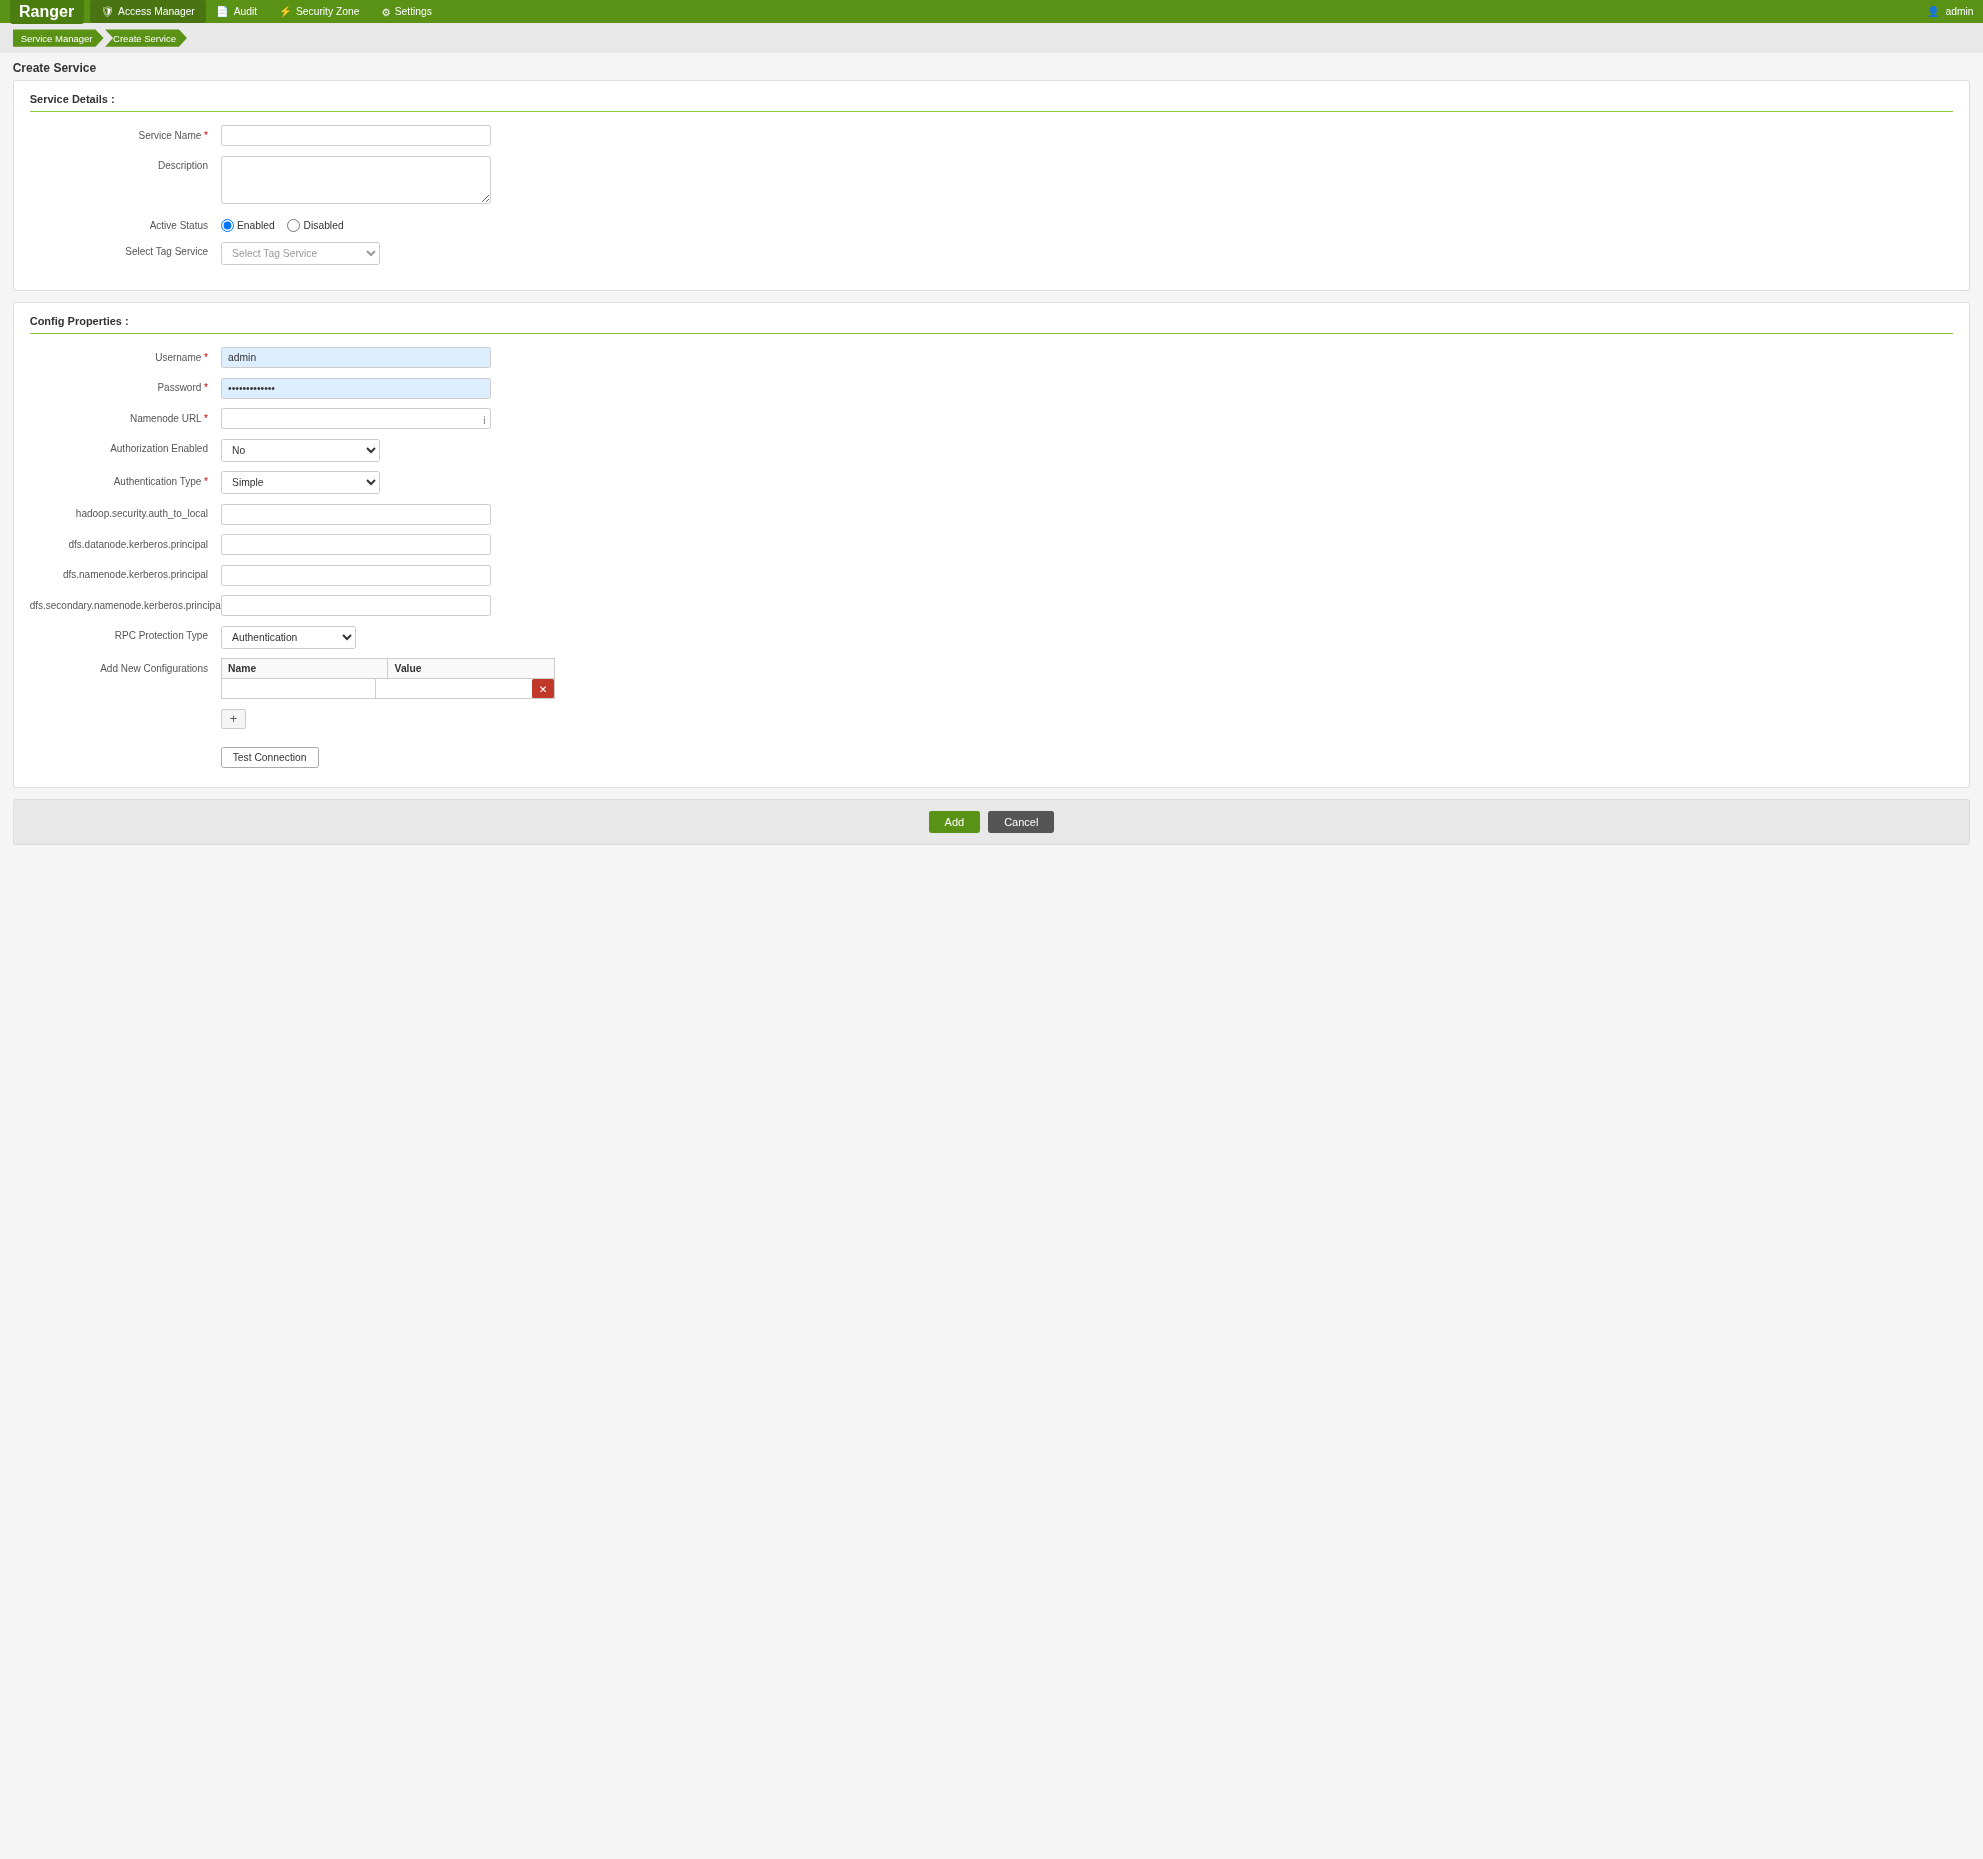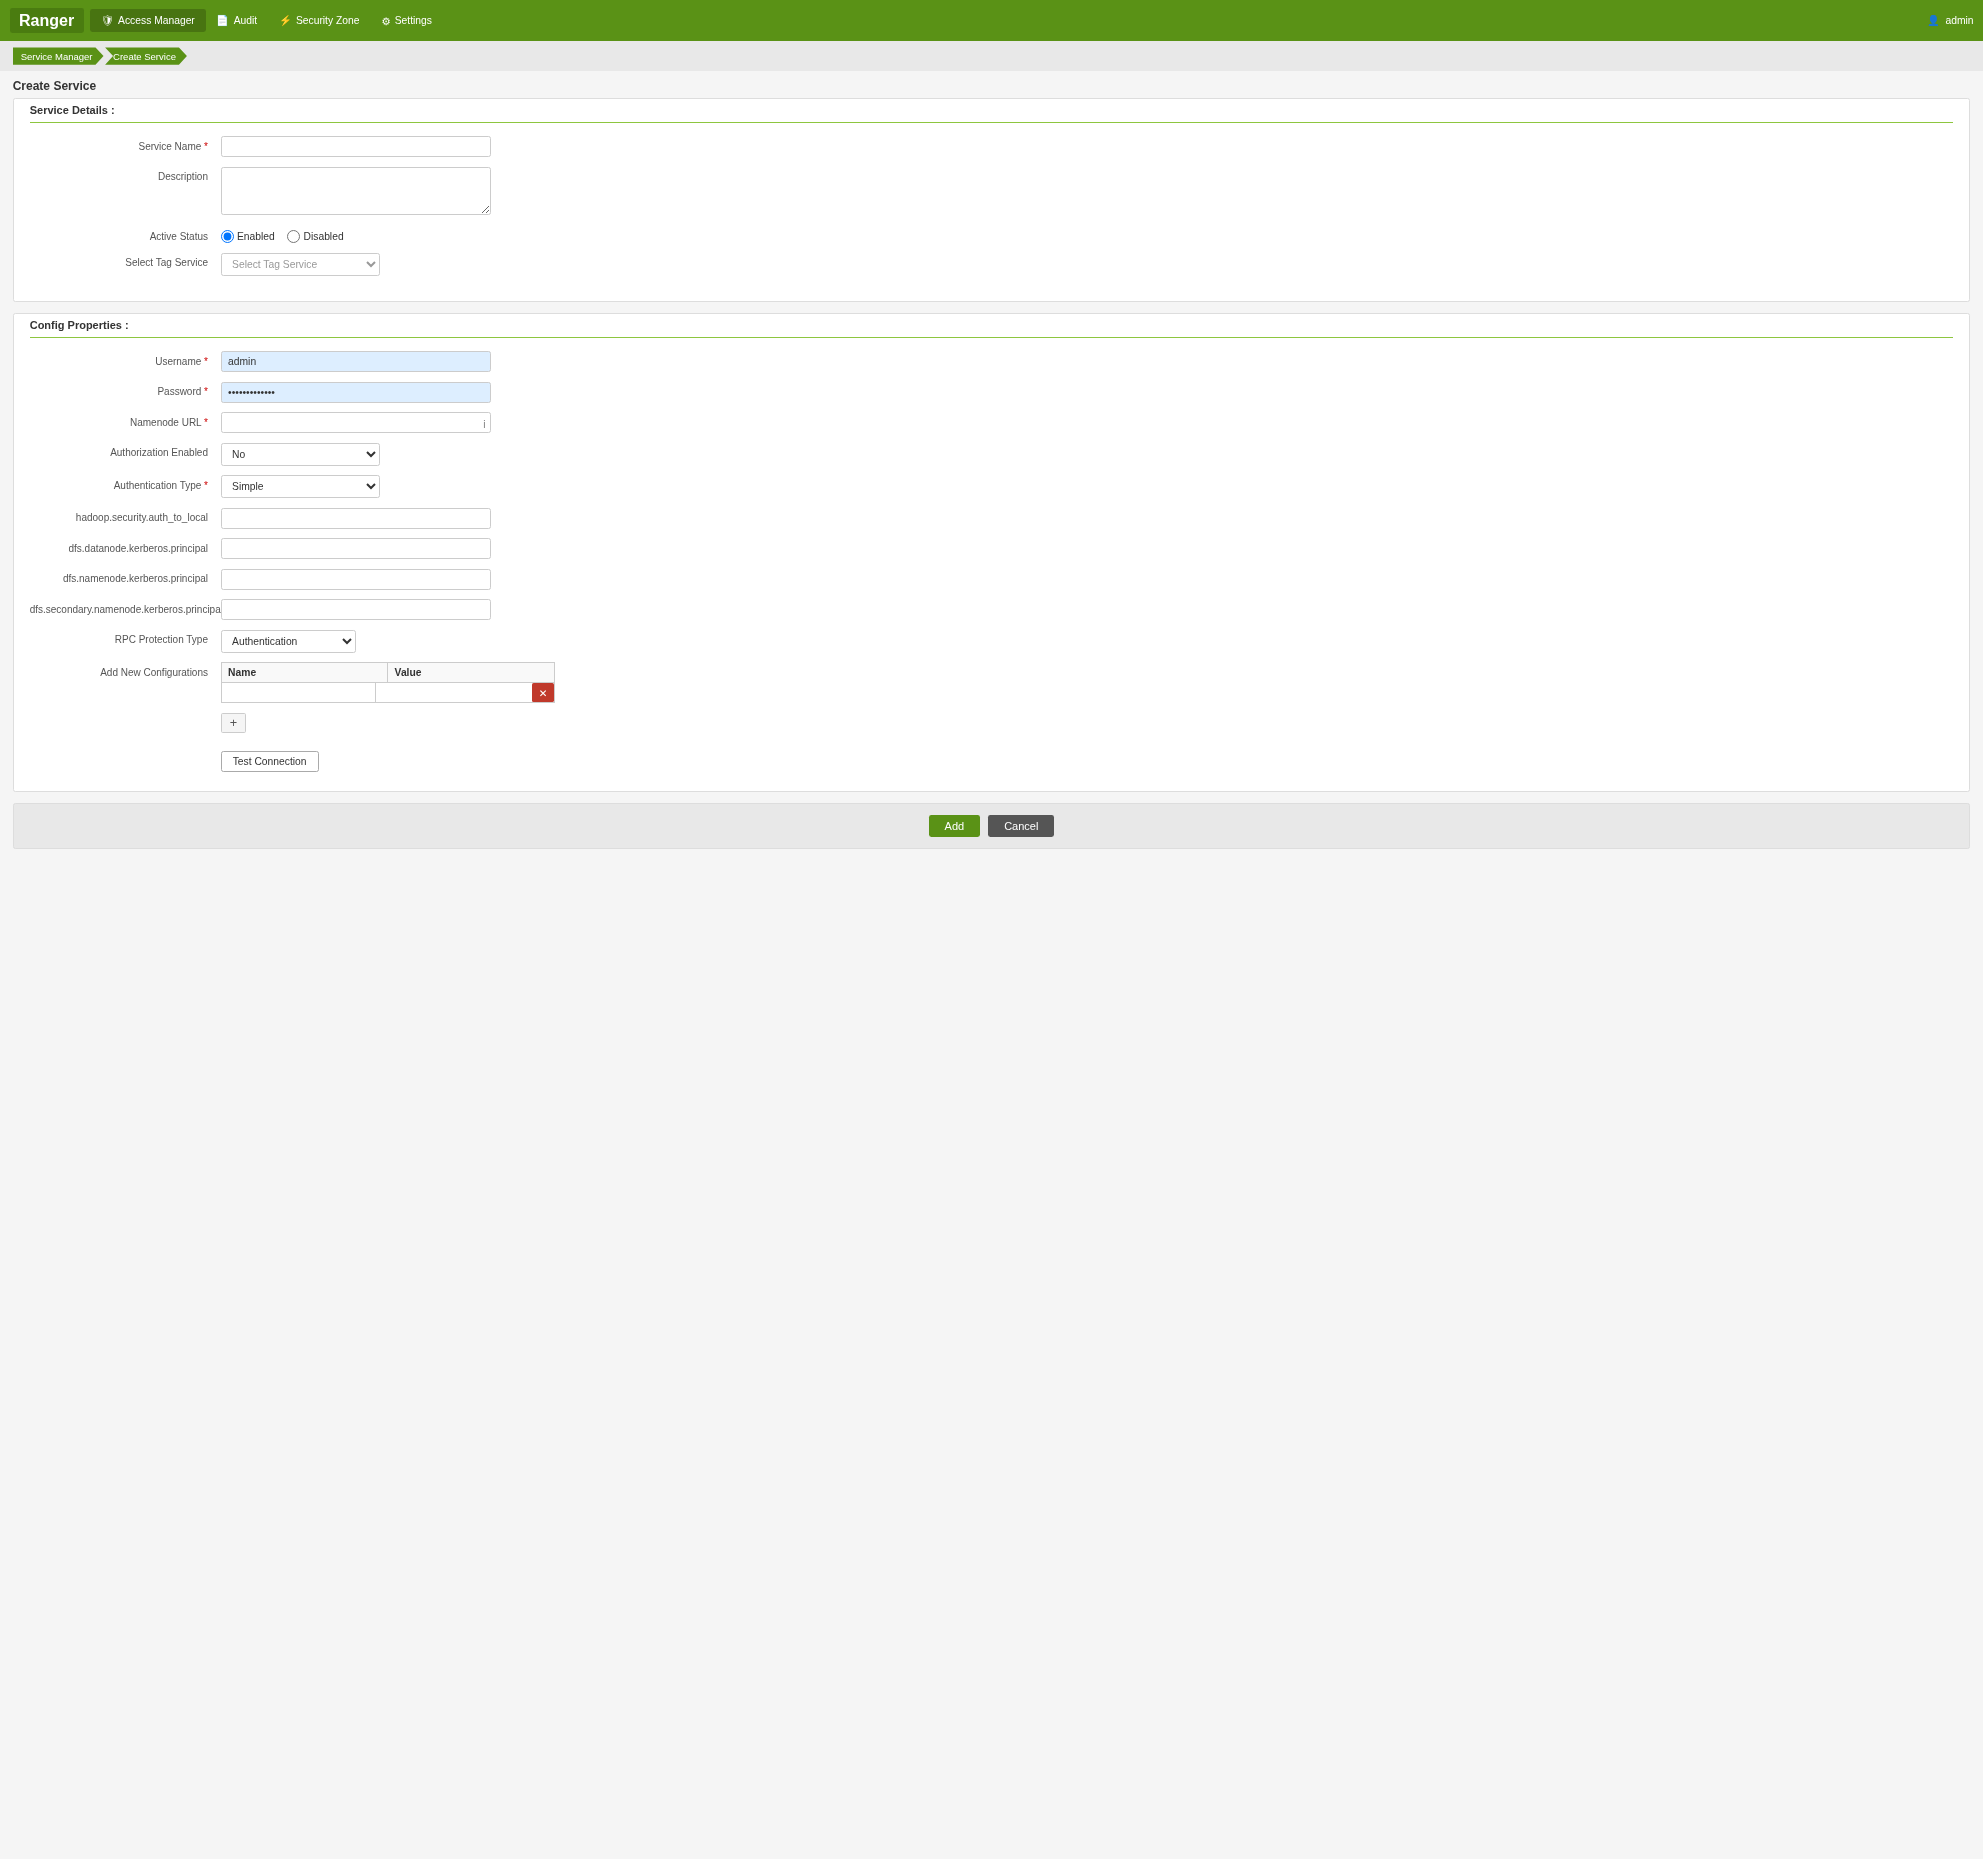--- a/index.html
+++ b/index.html
@@ -3,21 +3,21 @@
   <meta charset="utf-8">
   <style>
     * { box-sizing: border-box; margin: 0; padding: 0; }
     body { font-family: Arial, sans-serif; font-size: 10.3px; background: #f5f5f5; color: #333; }
 
     
     .navbar {
       background: #5a9216;
       display: flex;
       align-items: center;
-      height: 41px;
+      height: 23px;
       padding: 0 9.5px;
     }
     .navbar-brand {
       color: #fff;
       font-size: 16px;
       font-weight: bold;
       background: #4a7c10;
       padding: 3.2px 9.5px;
       border-radius: 2.4px;
       margin-right: 6.4px;
@@ -79,21 +79,21 @@
     .main-content {
       padding: 0 12.7px 16px;
     }
 
     
     .section-card {
       background: #fff;
       border: 0.8px solid #ddd;
       border-radius: 2.4px;
       margin-bottom: 11px;
-      padding: 5px 16px 16px;
+      padding: 12px 16px 16px;
     }
     .section-title {
       font-size: 11px;
       font-weight: bold;
       color: #333;
       border-bottom: 1.6px solid #8dc63f;
       padding-bottom: 6.4px;
       margin-bottom: 12.7px;
     }
 

